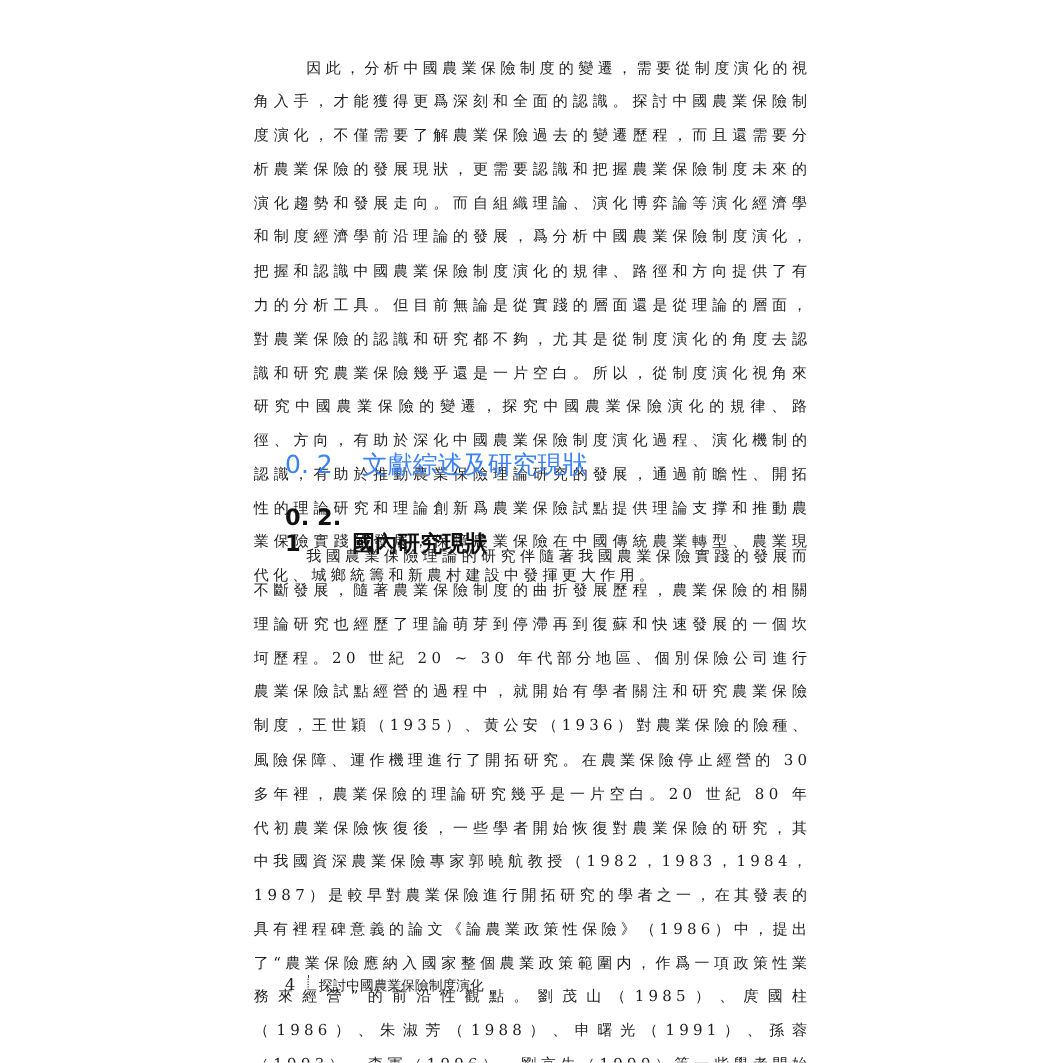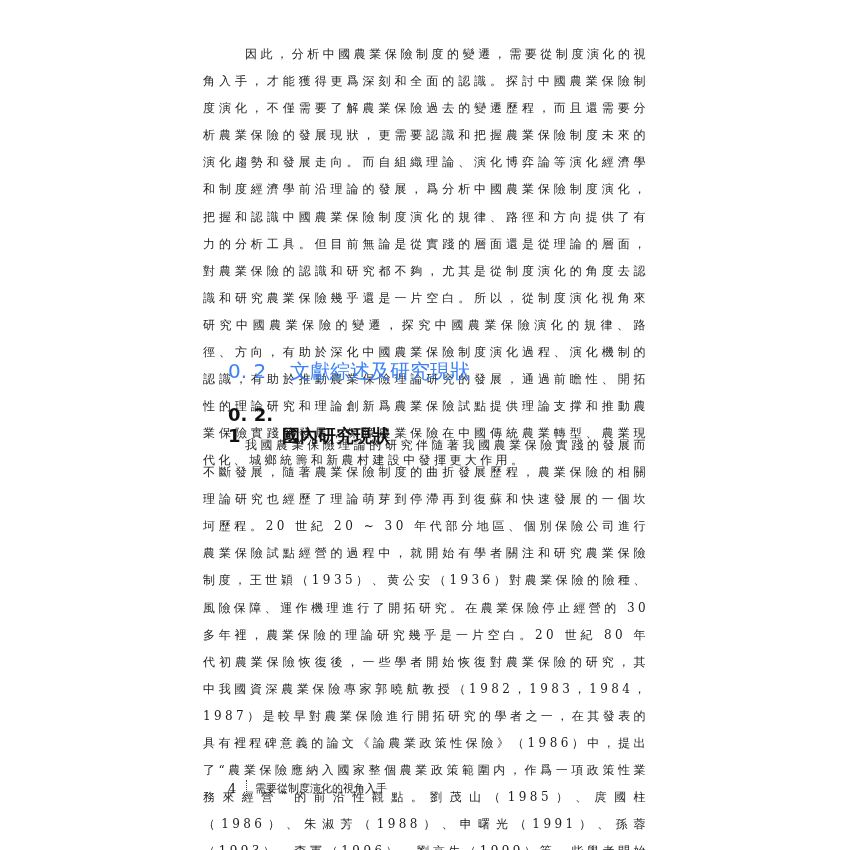--- a/index.html
+++ b/index.html
@@ -31,14 +31,14 @@
   <span class="num">0. 2. 1</span><span>國內研究現狀</span>
 </h3>
 
 <div class="page" style="top:432px;">
   <p class="para indent">我國農業保險理論的研究伴隨著我國農業保險實踐的發展而不斷發展，隨著農業保險制度的曲折發展歷程，農業保險的相關理論研究也經歷了理論萌芽到停滯再到復蘇和快速發展的一個坎坷歷程。20 世紀 20 ~ 30 年代部分地區、個別保險公司進行農業保險試點經營的過程中，就開始有學者關注和研究農業保險制度，王世穎（1935）、黄公安（1936）對農業保險的險種、風險保障、運作機理進行了開拓研究。在農業保險停止經營的 30 多年裡，農業保險的理論研究幾乎是一片空白。20 世紀 80 年代初農業保險恢復後，一些學者開始恢復對農業保險的研究，其中我國資深農業保險專家郭曉航教授（1982，1983，1984，1987）是較早對農業保險進行開拓研究的學者之一，在其發表的具有裡程碑意義的論文《論農業政策性保險》（1986）中，提出了“農業保險應納入國家整個農業政策範圍内，作爲一項政策性業務來經營”的前沿性觀點。劉茂山（1985）、庹國柱（1986）、朱淑芳（1988）、申曙光（1991）、孫蓉（1993）、李軍（1996）、劉京生（1999）等一些學者開始關注農業保險，並從不同視角對農業保險的相關理論問題進行了深入係統的研究和分析。我國農業</p>
 </div>
 
 <div class="footer">
   <span class="pn">4</span>
   <span class="sep"></span>
-  <span>需要從制度演化的視角入手</span>
+  <span>探討中國農業保險制度演化</span>
 </div>
 
 </body></html>

